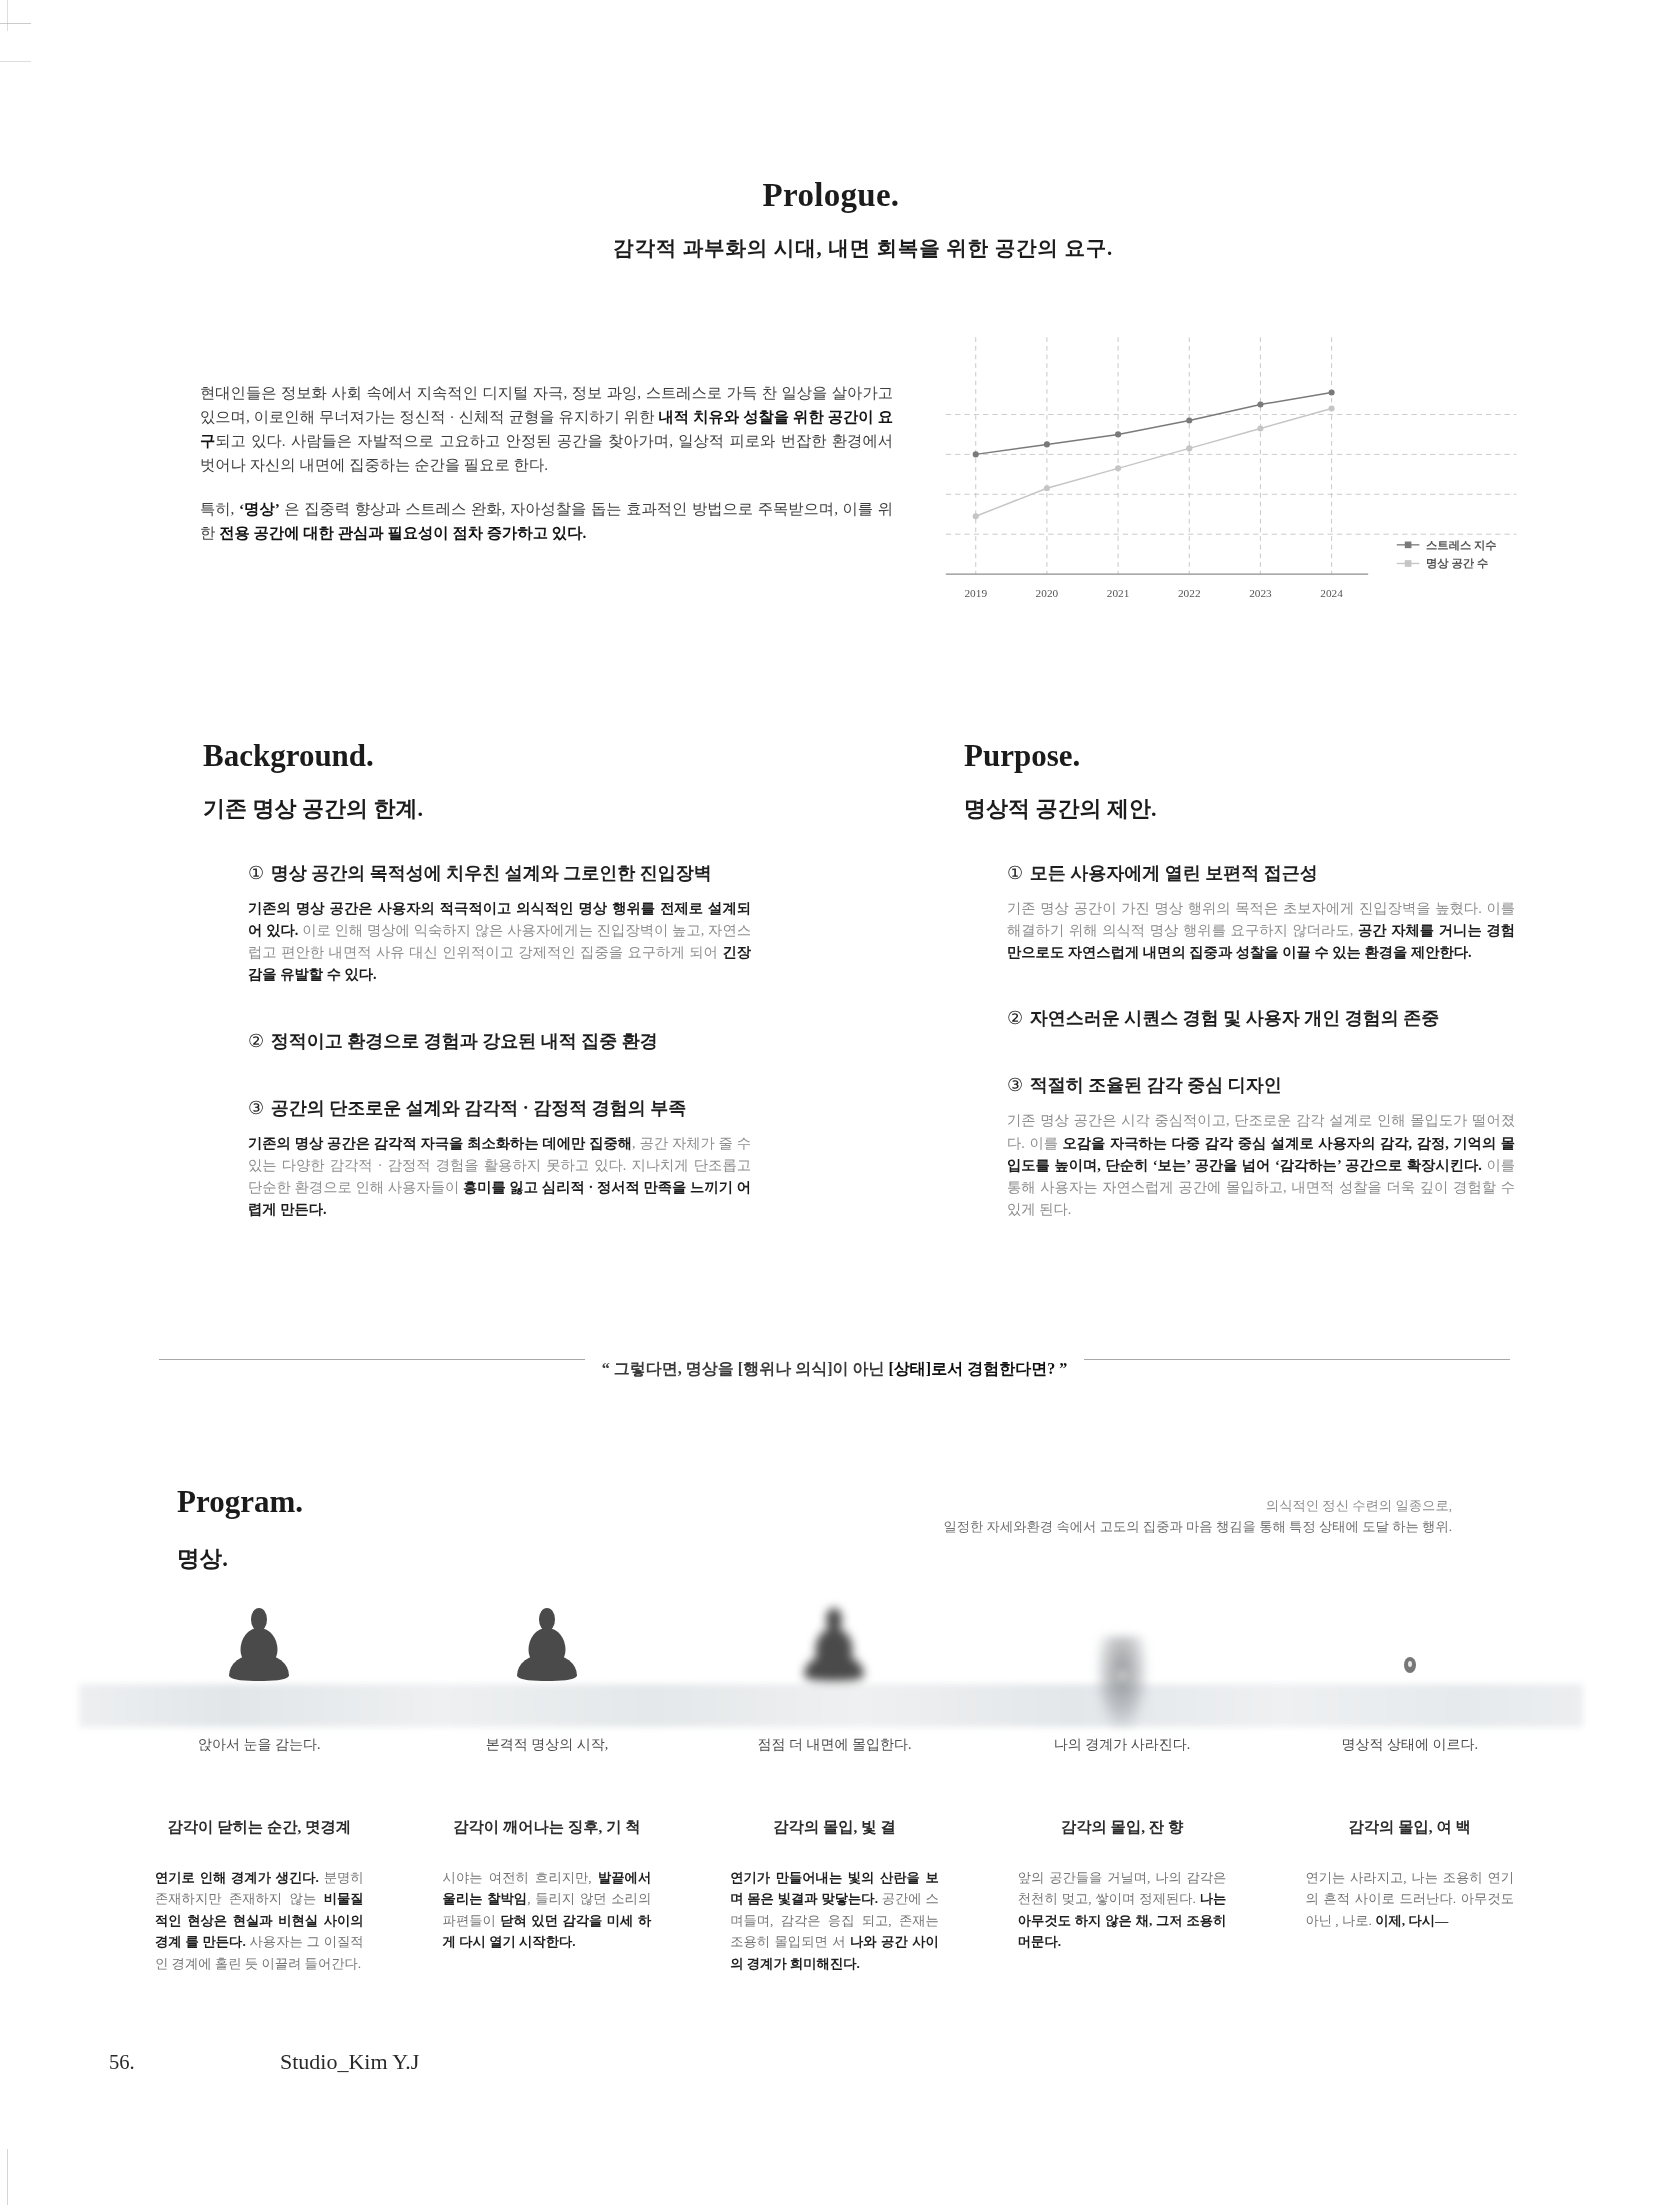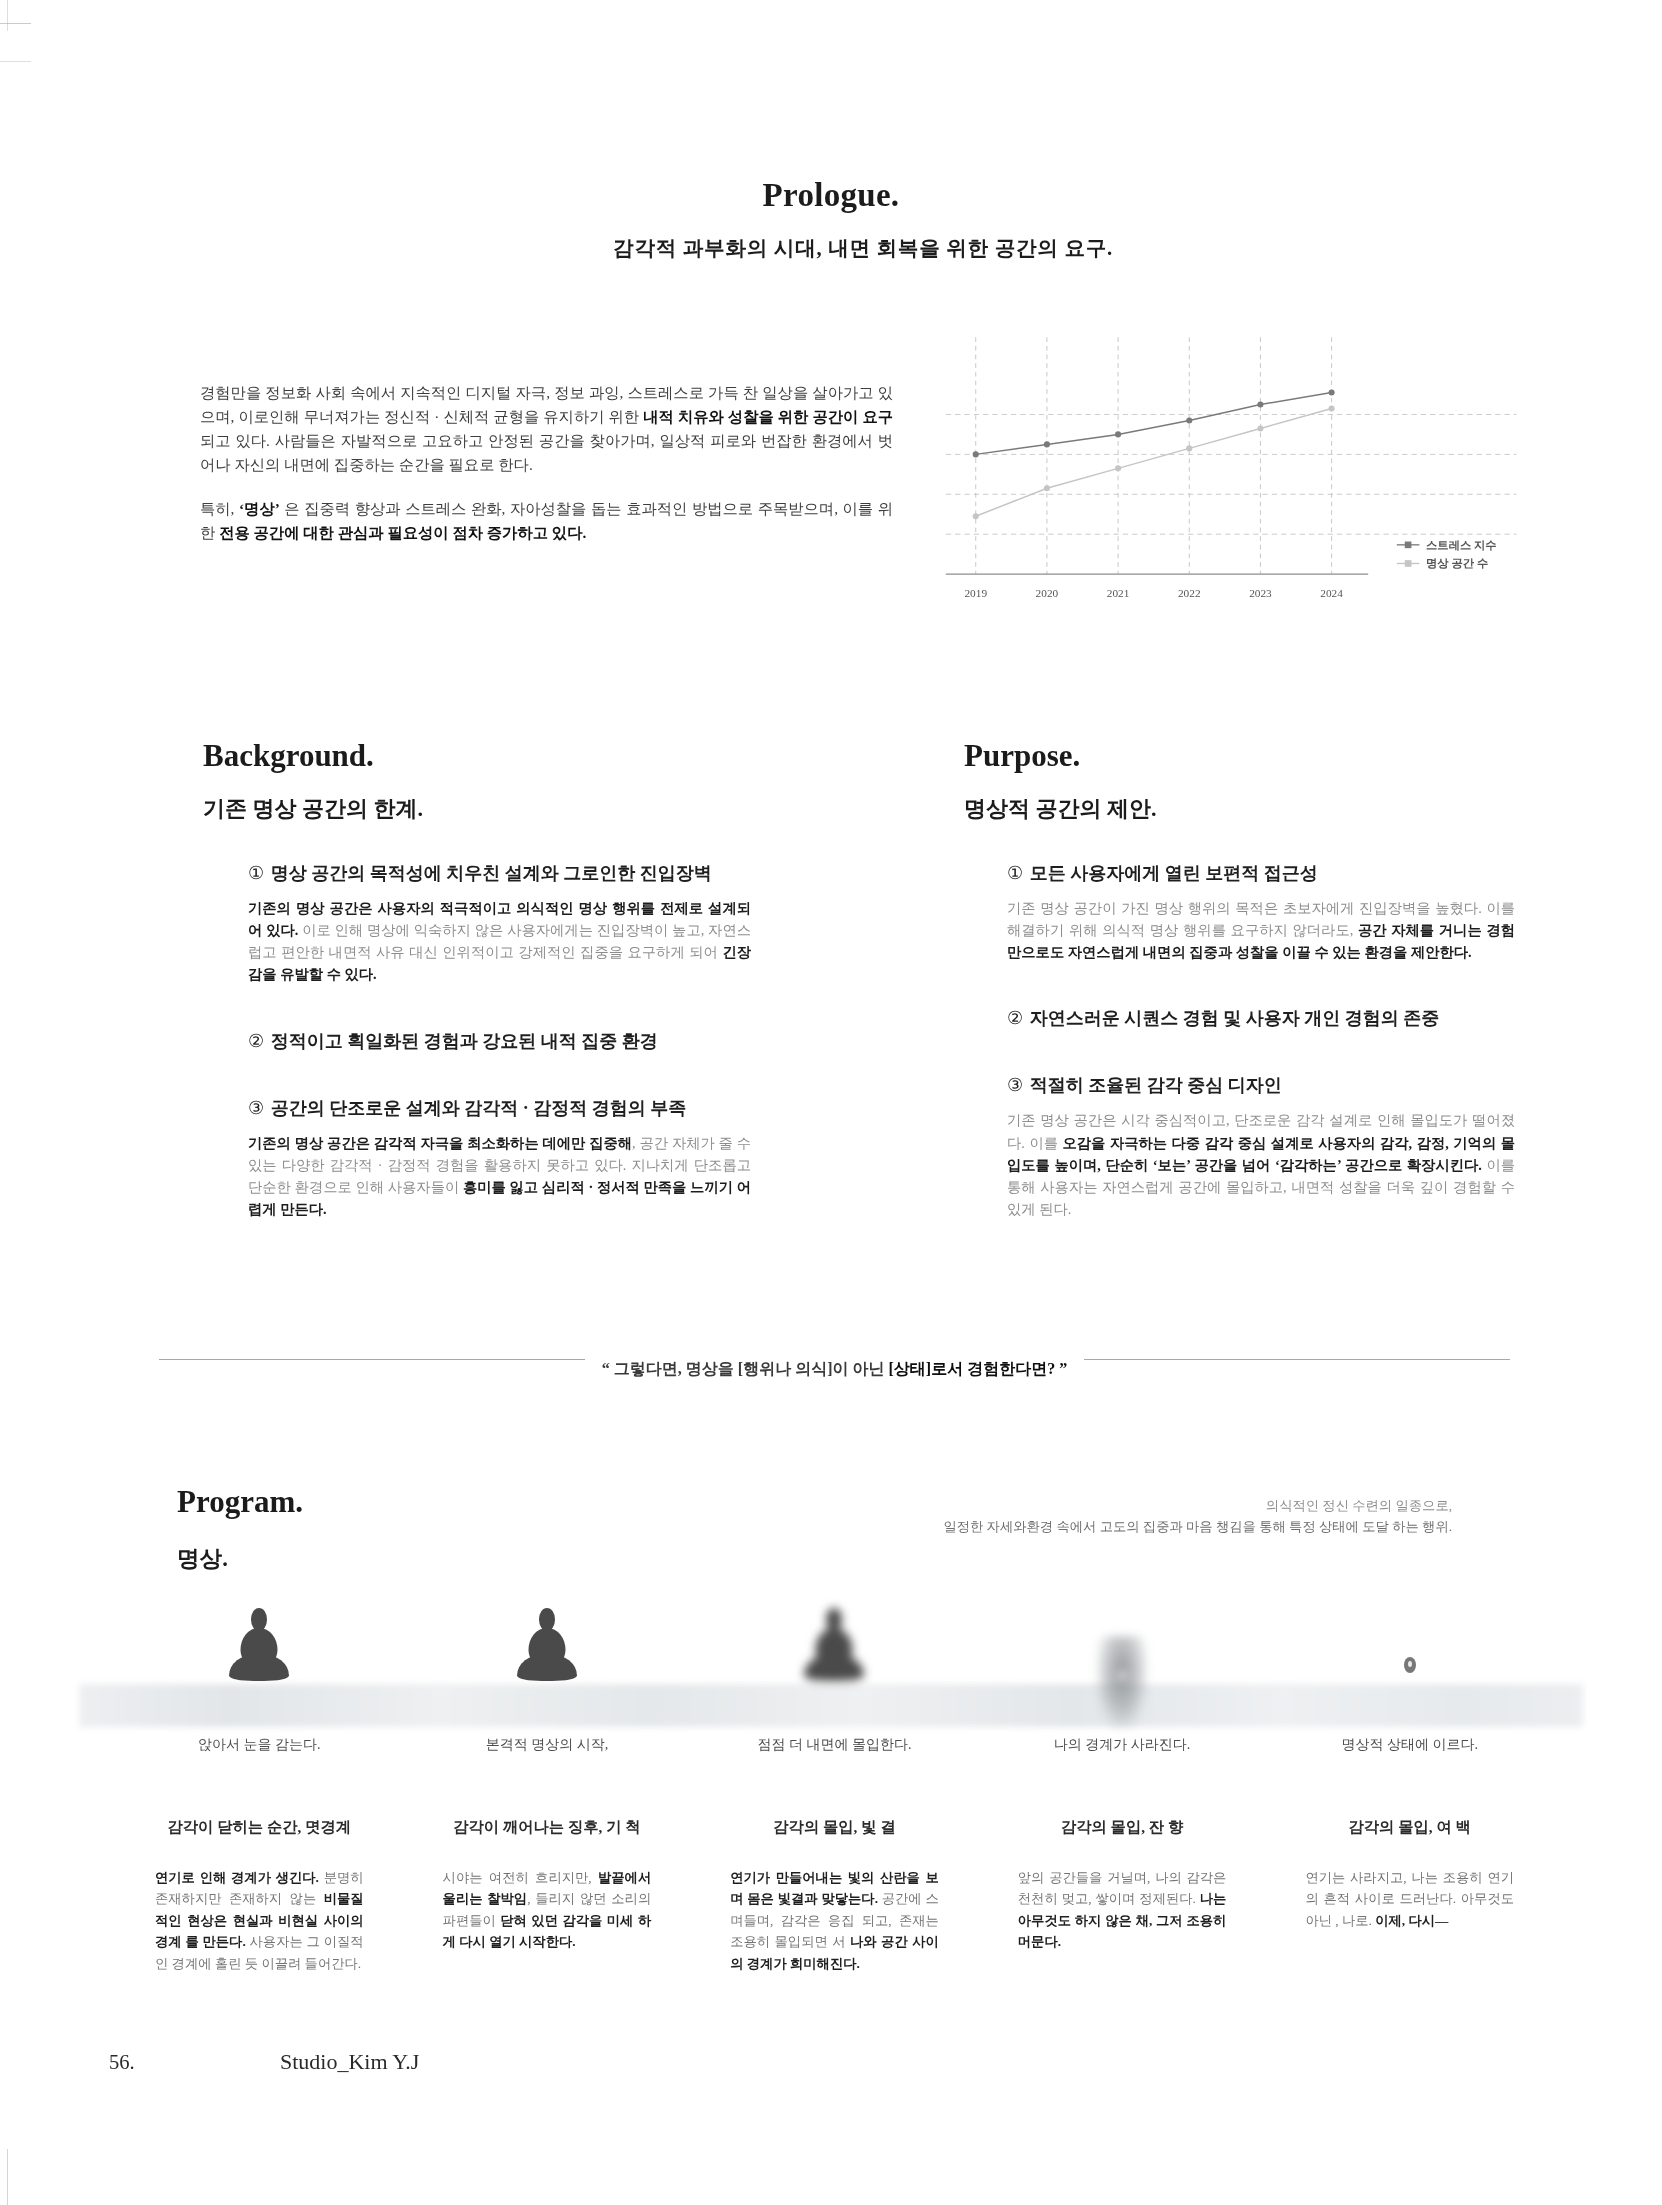--- a/index.html
+++ b/index.html
@@ -109,21 +109,21 @@
 
   <div class="mark mark-h1"></div>
   <div class="mark mark-h2"></div>
   <div class="mark mark-v1"></div>
   <div class="mark mark-vb"></div>
 
   <div class="prologue-title">Prologue.</div>
   <div class="prologue-subtitle">감각적 과부화의 시대, 내면 회복을 위한 공간의 요구.</div>
 
   <div class="intro">
-    <p><span class="seg-n">경험만을 정보화 사회 속에서 지속적인 디지털 자극, 정보 과잉, 스트레스로 가득 찬 일상을 살아가고 있으며, 이로인해 무너져가는 정신적 · 신체적 균형을 유지하기 위한 </span><span class="seg-b">내적 치유와 성찰을 위한 공간이 요구</span><span class="seg-n">되고 있다. 사람들은 자발적으로 고요하고 안정된 공간을 찾아가며, 일상적 피로와 번잡한 환경에서 벗어나 자신의 내면에 집중하는 순간을 필요로 한다.</span></p>
+    <p><span class="seg-n">현대인들은 정보화 사회 속에서 지속적인 디지털 자극, 정보 과잉, 스트레스로 가득 찬 일상을 살아가고 있으며, 이로인해 무너져가는 정신적 · 신체적 균형을 유지하기 위한 </span><span class="seg-b">내적 치유와 성찰을 위한 공간이 요구</span><span class="seg-n">되고 있다. 사람들은 자발적으로 고요하고 안정된 공간을 찾아가며, 일상적 피로와 번잡한 환경에서 벗어나 자신의 내면에 집중하는 순간을 필요로 한다.</span></p>
     <p><span class="seg-n">특히, </span><span class="seg-b">‘명상’</span><span class="seg-n"> 은 집중력 향상과 스트레스 완화, 자아성찰을 돕는 효과적인 방법으로 주목받으며, 이를 위한 </span><span class="seg-b">전용 공간에 대한 관심과 필요성이 점차 증가하고 있다.</span></p>
   </div>
 
   <div class="chart-wrap">
     <svg id="chart-svg" viewBox="0 0 890 445">
         <line x1="65" y1="14" x2="65" y2="370" stroke="#bfbfbf" stroke-width="1.3" stroke-dasharray="7 6"></line>
         <text x="65" y="404" text-anchor="middle" font-size="17" fill="#555" font-family="Liberation Serif, DejaVu Serif, serif">2019</text>
         <line x1="172" y1="14" x2="172" y2="370" stroke="#bfbfbf" stroke-width="1.3" stroke-dasharray="7 6"></line>
         <text x="172" y="404" text-anchor="middle" font-size="17" fill="#555" font-family="Liberation Serif, DejaVu Serif, serif">2020</text>
         <line x1="279" y1="14" x2="279" y2="370" stroke="#bfbfbf" stroke-width="1.3" stroke-dasharray="7 6"></line>
@@ -165,21 +165,21 @@
   <div class="section-head bg-head">
     <div class="sec-title">Background.</div>
     <div class="sec-sub">기존 명상 공간의 한계.</div>
   </div>
   <div class="items bg-items">
     <div class="item">
       <div class="item-title"><span class="item-num">①</span><span>명상 공간의 목적성에 치우친 설계와 그로인한 진입장벽</span></div>
       <div class="item-body"><span class="seg-b">기존의 명상 공간은 사용자의 적극적이고 의식적인 명상 행위를 전제로 설계되어 있다.</span><span class="seg-n"> 이로 인해 명상에 익숙하지 않은 사용자에게는 진입장벽이 높고, 자연스럽고 편안한 내면적 사유 대신 인위적이고 강제적인 집중을 요구하게 되어 </span><span class="seg-b">긴장감을 유발할 수 있다.</span></div>
     </div>
     <div class="item">
-      <div class="item-title"><span class="item-num">②</span><span>정적이고 획일화된 경험과 강요된 내적 집중 환경</span></div>
+      <div class="item-title"><span class="item-num">②</span><span>정적이고 환경으로 경험과 강요된 내적 집중 환경</span></div>
     </div>
     <div class="item">
       <div class="item-title"><span class="item-num">③</span><span>공간의 단조로운 설계와 감각적 · 감정적 경험의 부족</span></div>
       <div class="item-body"><span class="seg-b">기존의 명상 공간은 감각적 자극을 최소화하는 데에만 집중해</span><span class="seg-n">, 공간 자체가 줄 수 있는 다양한 감각적 · 감정적 경험을 활용하지 못하고 있다. 지나치게 단조롭고 단순한 환경으로 인해 사용자들이 </span><span class="seg-b">흥미를 잃고 심리적 · 정서적 만족을 느끼기 어렵게 만든다.</span></div>
     </div>
   </div>
 
   <div class="section-head pp-head">
     <div class="sec-title">Purpose.</div>
     <div class="sec-sub">명상적 공간의 제안.</div>

